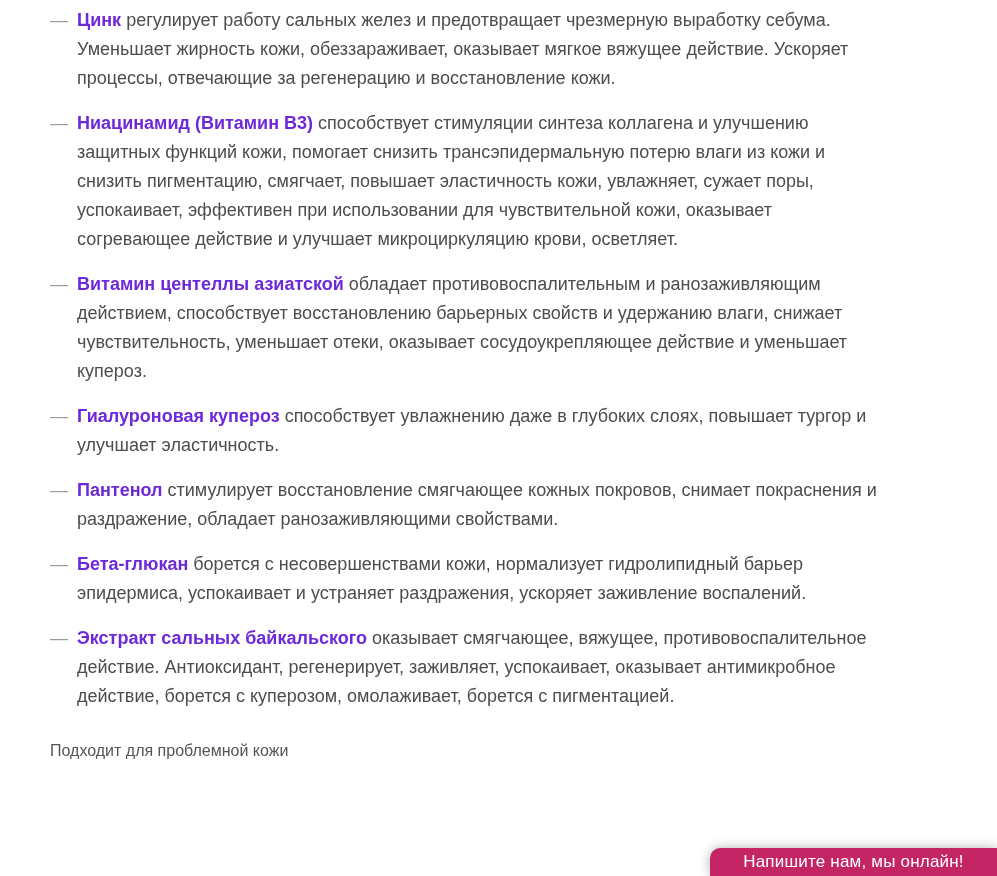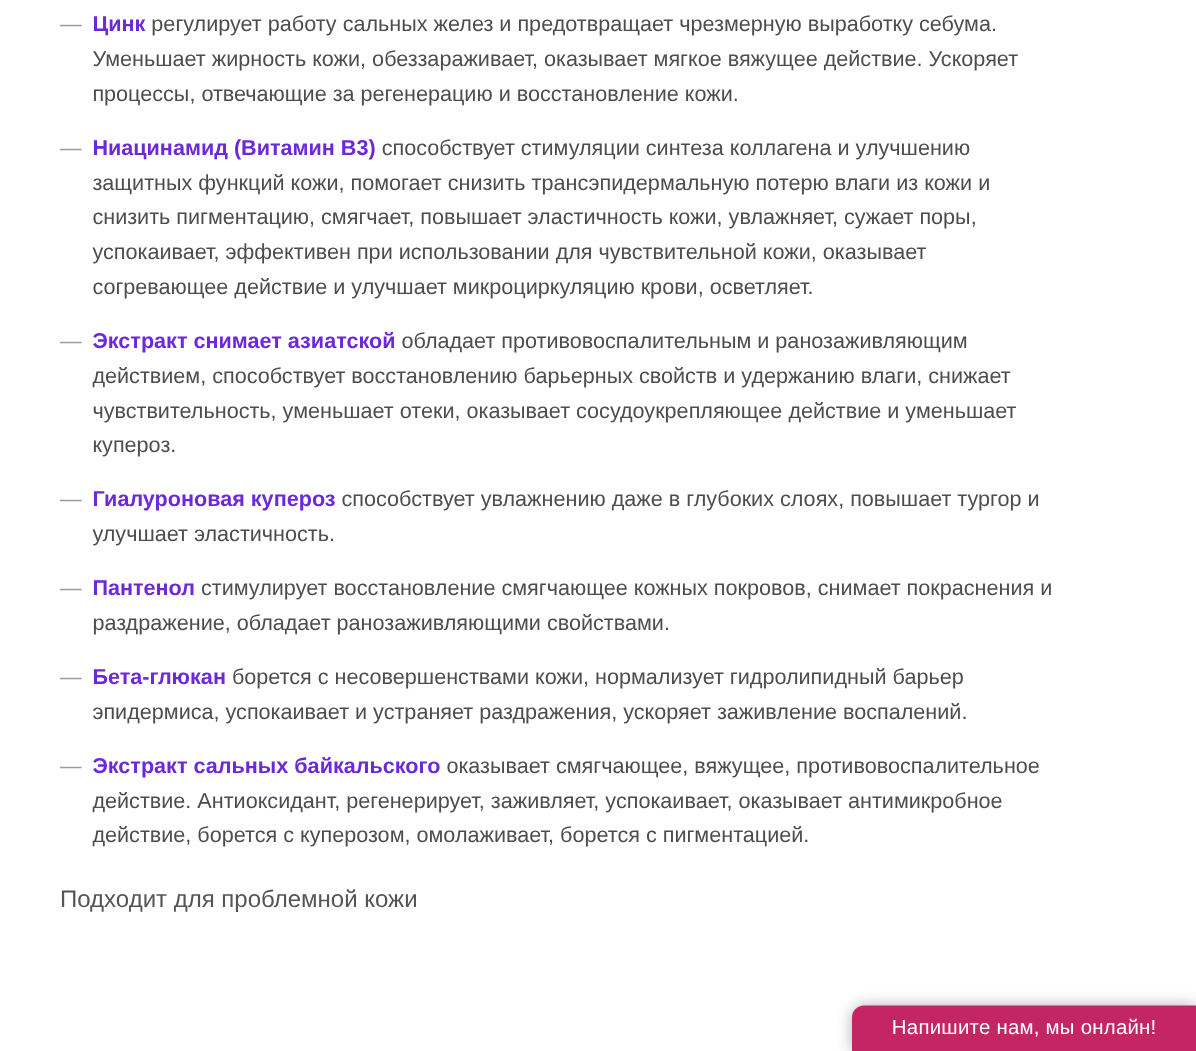--- a/index.html
+++ b/index.html
@@ -38,31 +38,31 @@
     font-weight: 700;
   }
   .section-heading {
     font-size: 18px;
     line-height: 24px;
     font-weight: 700;
     color: #1d1d1d;
     margin: 52px 0 21px 0;
   }
   .footer-note {
-    font-size: 20px;
+    font-size: 16px;
     line-height: 29px;
     color: #555555;
     margin: 25px 0 0 0;
   }
   .chat-widget {
     position: absolute;
     right: 0;
     bottom: 0;
     width: 287px;
-    height: 38px;
+    height: 28px;
     background: #c42565;
     border-radius: 10px 0 0 0;
     box-shadow: 0 0 12px rgba(0,0,0,0.30);
     display: flex;
     align-items: center;
     justify-content: center;
     cursor: pointer;
   }
   .chat-widget .chat-label {
     color: #ffffff;
@@ -82,21 +82,21 @@
   </div>
 
   <div class="item">
     <span class="dash">—</span>
     <p class="item-text"><strong>Ниацинамид (Витамин B3)</strong> <span>способствует стимуляции синтеза коллагена и улучшению защитных функций кожи, помогает снизить трансэпидермальную потерю влаги из кожи и снизить пигментацию, смягчает, повышает эластичность кожи, увлажняет, сужает поры, успокаивает, эффективен при использовании для чувствительной кожи, оказывает согревающее действие и улучшает микроциркуляцию крови, осветляет.</span></p>
   </div>
 
 
   <div class="item">
     <span class="dash">—</span>
-    <p class="item-text"><strong>Экстракт снимает азиатской</strong> <span>обладает противовоспалительным и ранозаживляющим действием, способствует восстановлению барьерных свойств и удержанию влаги, снижает чувствительность, уменьшает отеки, оказывает сосудоукрепляющее действие и уменьшает купероз.</span></p>
+    <p class="item-text"><strong>Витамин центеллы азиатской</strong> <span>обладает противовоспалительным и ранозаживляющим действием, способствует восстановлению барьерных свойств и удержанию влаги, снижает чувствительность, уменьшает отеки, оказывает сосудоукрепляющее действие и уменьшает купероз.</span></p>
   </div>
 
   <div class="item">
     <span class="dash">—</span>
     <p class="item-text"><strong>Гиалуроновая купероз</strong> <span>способствует увлажнению даже в глубоких слоях, повышает тургор и улучшает эластичность.</span></p>
   </div>
 
   <div class="item">
     <span class="dash">—</span>
     <p class="item-text"><strong>Пантенол</strong> <span>стимулирует восстановление смягчающее кожных покровов, снимает покраснения и раздражение, обладает ранозаживляющими свойствами.</span></p>

